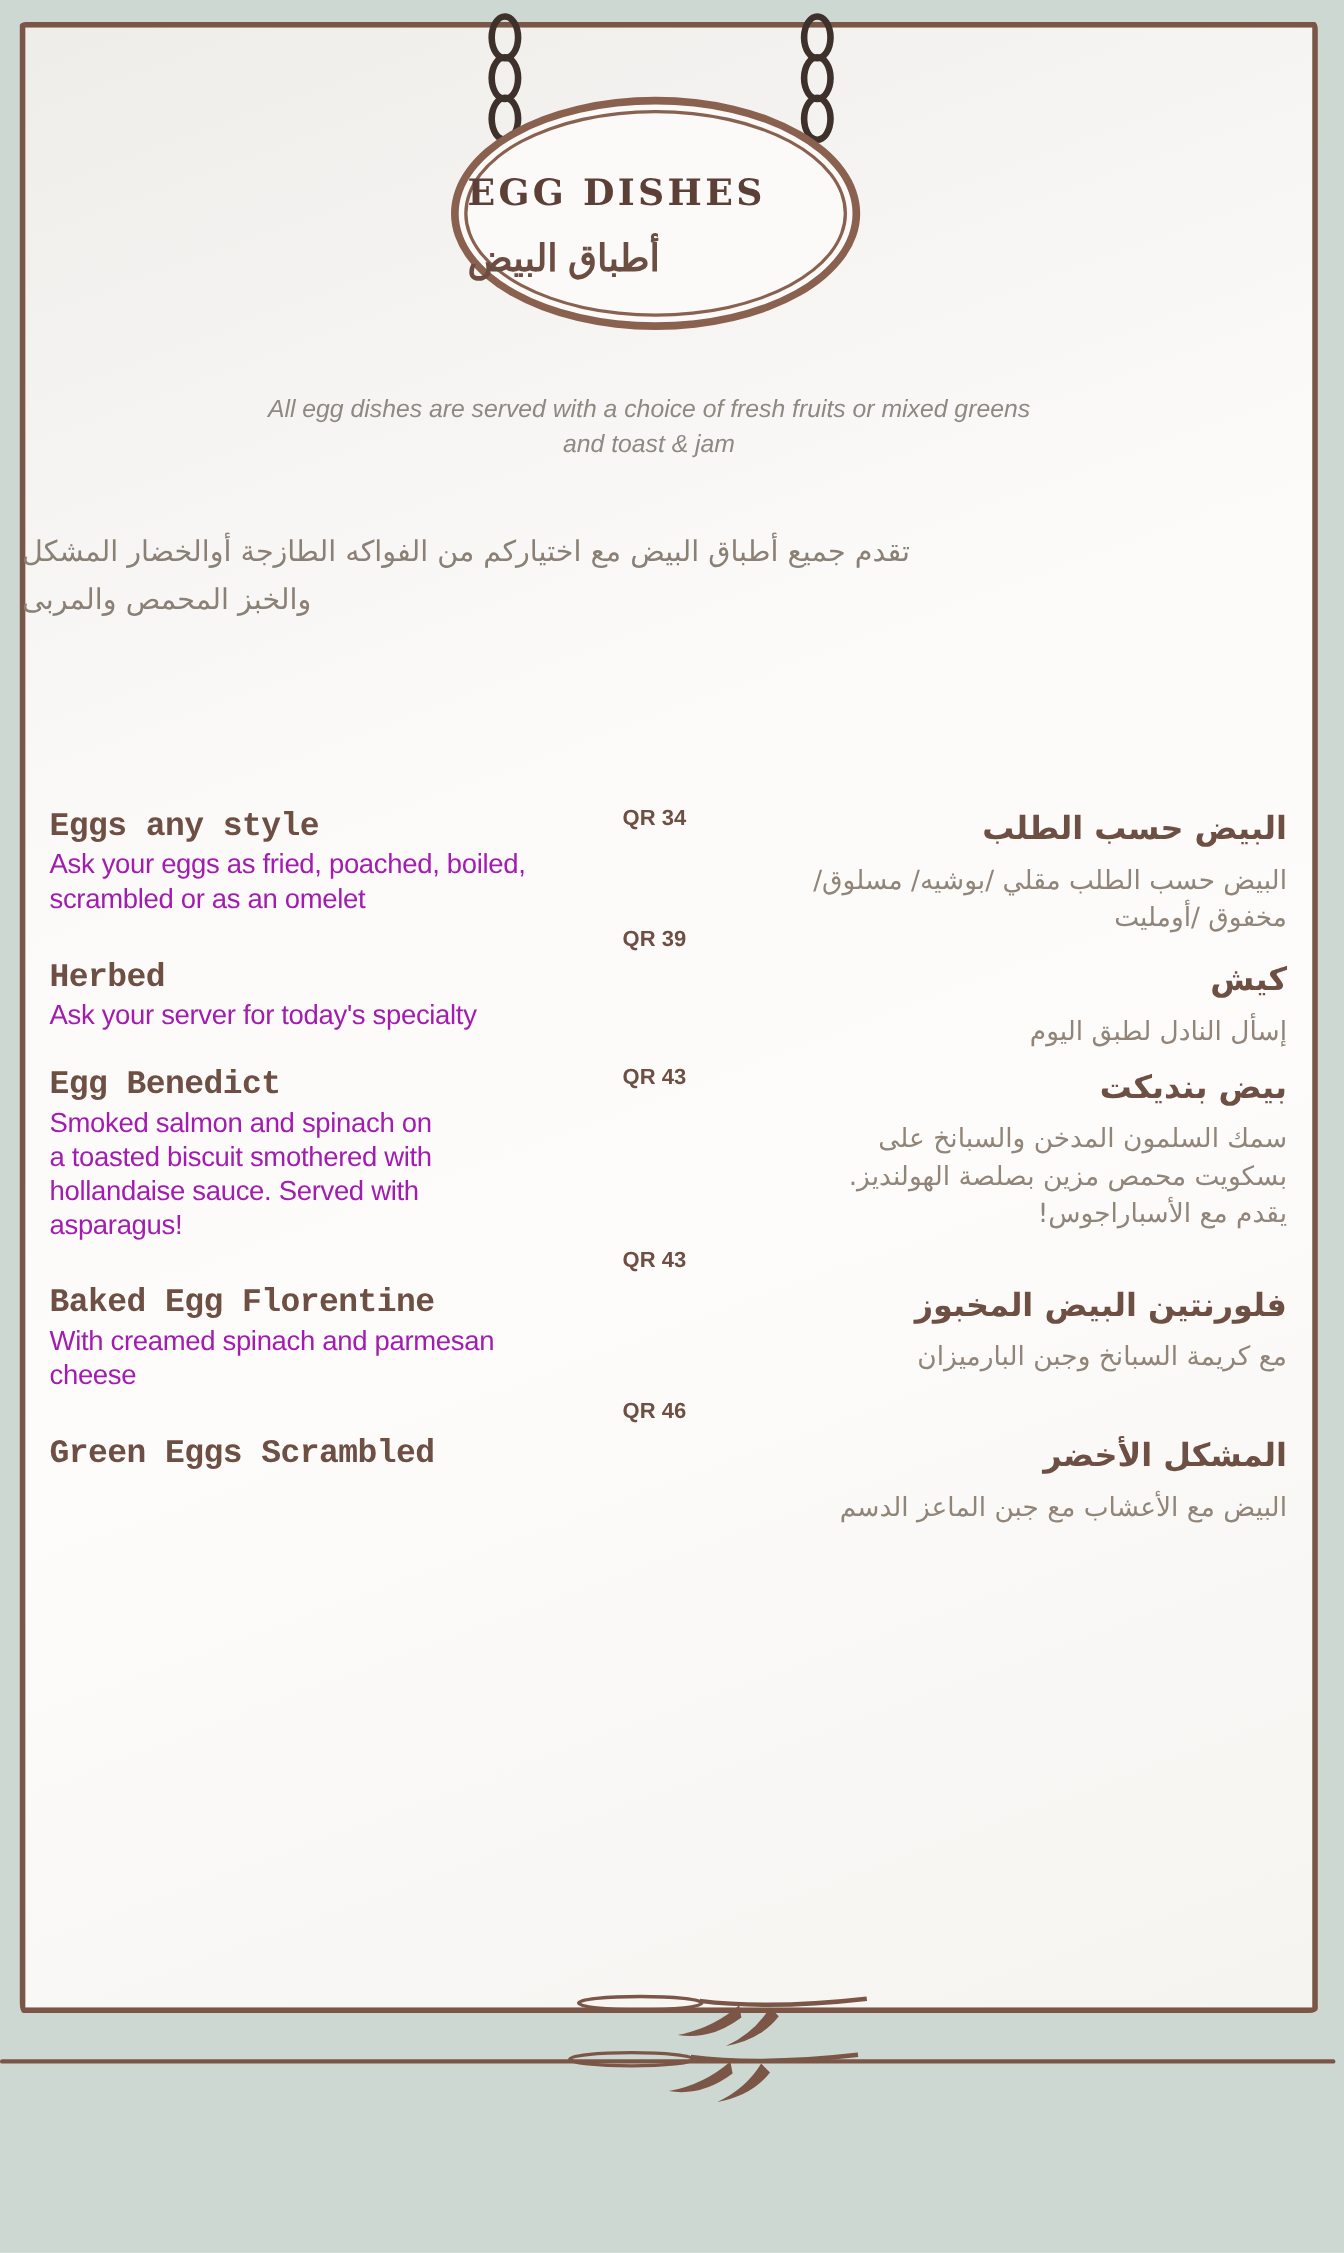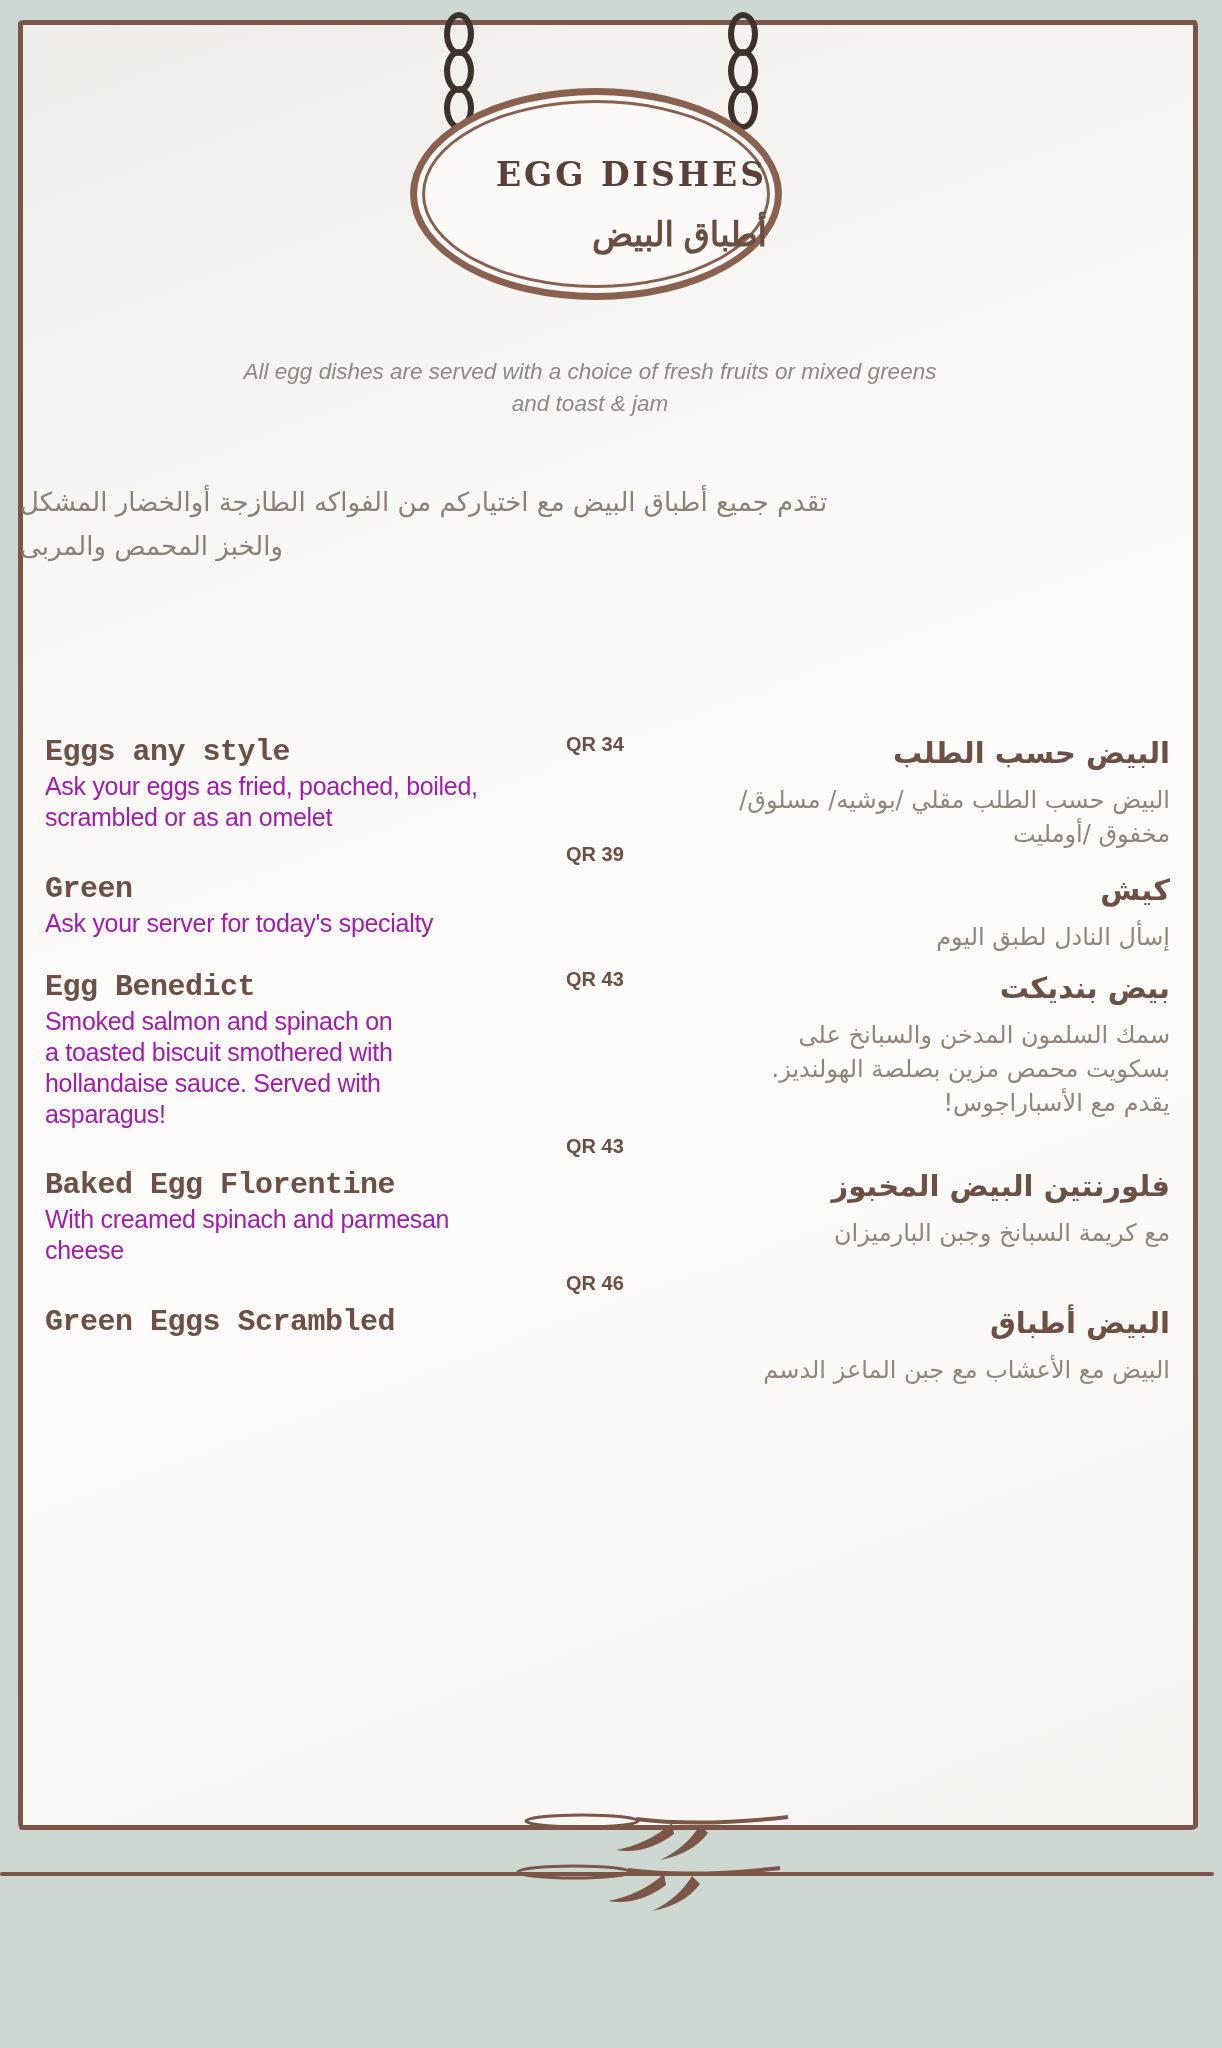--- a/index.html
+++ b/index.html
@@ -25,21 +25,21 @@
   .link{width:18px;height:32px;border:6px solid #3e302a;border-radius:50%;}
   .link + .link{margin-top:-7px;}
   
   .sign-oval{
     position:absolute;left:410px;top:88px;width:372px;height:212px;
     border:7px solid #8a614f;border-radius:50%;
     background:#fbfaf8;box-sizing:border-box;
   }
   .sign-oval-inner{
     position:absolute;inset:5px;border:3px solid #8a614f;border-radius:50%;
-    text-align:right;
+    text-align:left;
   }
   .sign-title{
     margin-top:52px;
     font-family:"DejaVu Serif", serif;
     font-weight:bold;font-size:33px;letter-spacing:3px;color:#5c4038;
   }
   .sign-title-ar{
     margin-top:20px;direction:rtl;
     font-family:Liberation Sans, sans-serif;
     font-weight:bold;font-size:34px;color:#6b4d42;
@@ -116,21 +116,21 @@
 scrambled or as an omelet</div>
   </div>
   <div class="price pt1">QR 34</div>
   <div class="ar-block t1">
     <div class="item-name-ar">البيض حسب الطلب</div>
     <div class="item-desc-ar">البيض حسب الطلب مقلي /بوشيه/ مسلوق/
 مخفوق /أومليت</div>
   </div>
 
   <div class="en-block t2">
-    <div class="item-name">Green</div>
+    <div class="item-name">Herbed</div>
     <div class="item-desc">Ask your server for today's specialty</div>
   </div>
   <div class="price pt2">QR 39</div>
   <div class="ar-block t2">
     <div class="item-name-ar">كيش</div>
     <div class="item-desc-ar">إسأل النادل لطبق اليوم</div>
   </div>
 
   <div class="en-block t3">
     <div class="item-name">Egg Benedict</div>
@@ -156,21 +156,21 @@
   <div class="ar-block t4">
     <div class="item-name-ar">فلورنتين البيض المخبوز</div>
     <div class="item-desc-ar">مع كريمة السبانخ وجبن البارميزان</div>
   </div>
 
   <div class="en-block t5">
     <div class="item-name">Green Eggs Scrambled</div>
   </div>
   <div class="price pt5">QR 46</div>
   <div class="ar-block t5">
-    <div class="item-name-ar">البيض أطباق</div>
+    <div class="item-name-ar">المشكل الأخضر</div>
     <div class="item-desc-ar">البيض مع الأعشاب مع جبن الماعز الدسم</div>
   </div>
 
   <svg class="leaf leaf-card" width="270" height="56" viewBox="0 0 270 56">
     <ellipse cx="62" cy="11" rx="56" ry="6" fill="none" stroke="#7b5646" stroke-width="3"></ellipse>
     <path d="M152,13 Q128,34 96,40 Q126,45 154,24 Z" fill="#7b5646"></path>
     <path d="M180,15 Q166,38 140,50 Q172,44 188,23 Z" fill="#7b5646"></path>
     <path d="M116,9 Q180,17 268,7" fill="none" stroke="#7b5646" stroke-width="4"></path>
   </svg>
 

